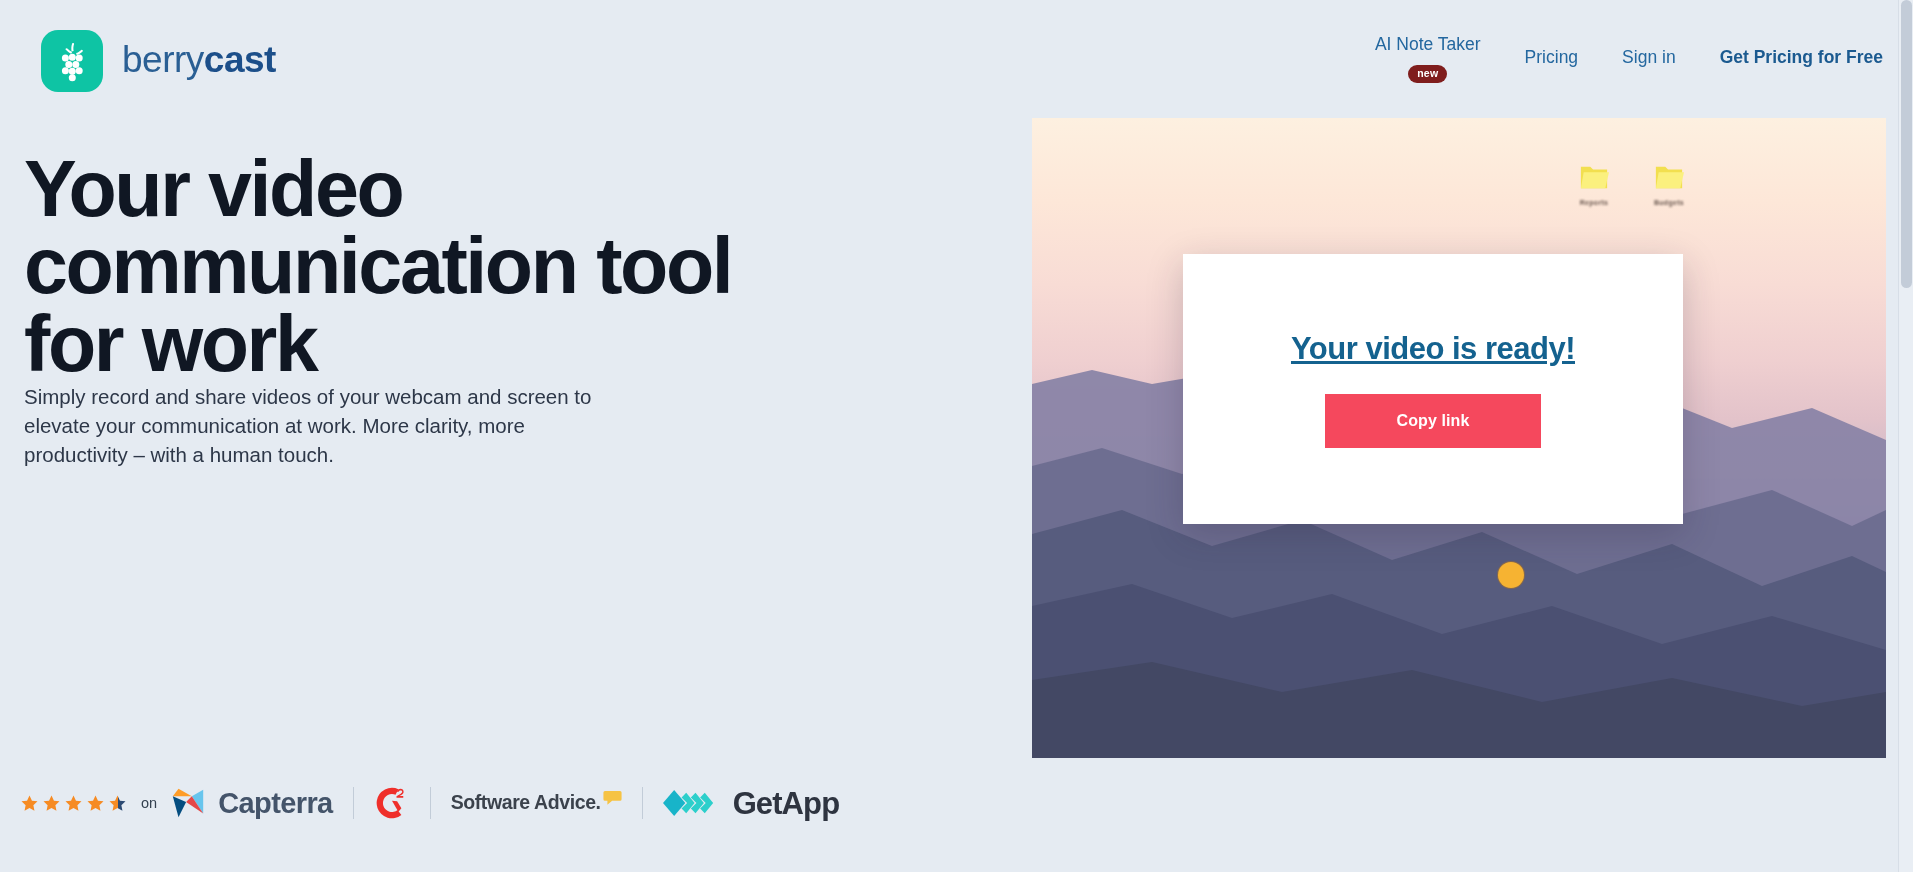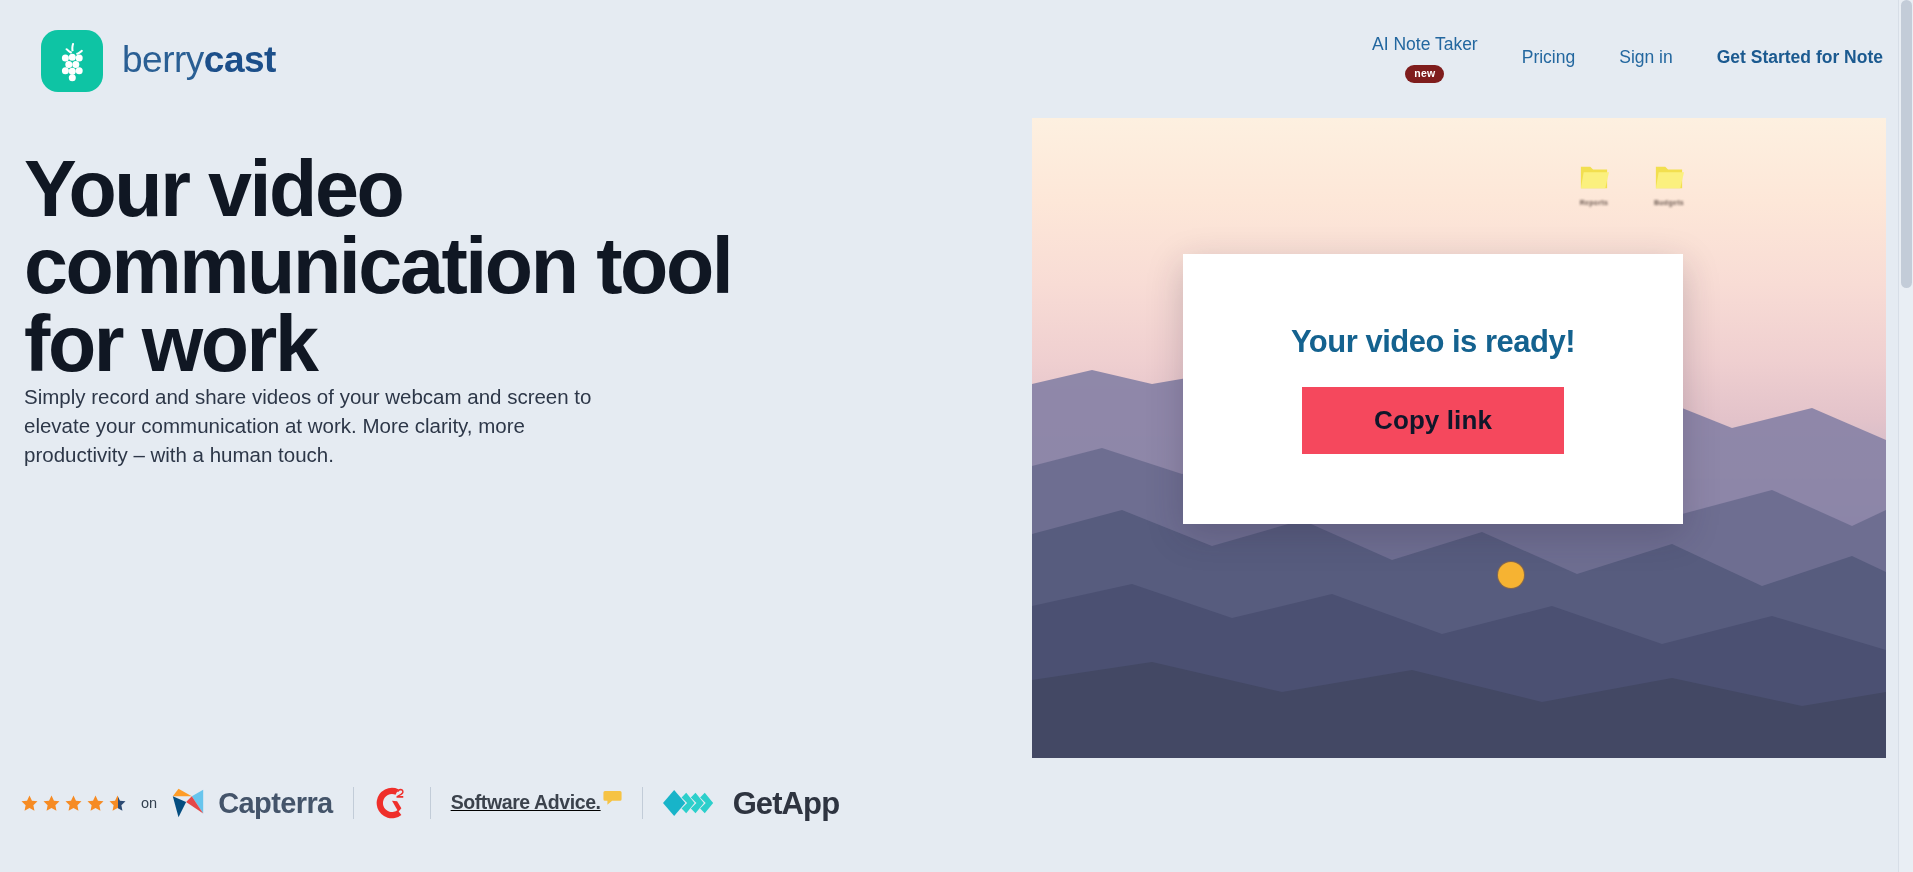--- a/index.html
+++ b/index.html
@@ -169,21 +169,21 @@
     flex: none;
   }
   .logo-capterra { display: flex; align-items: center; gap: 11px; }
   .capterra-word {
     font-size: 29px;
     font-weight: 700;
     color: #44546a;
     letter-spacing: -0.6px;
     line-height: 1;
   }
-  .sa-wrap { display: flex; align-items: flex-start; gap: 2px; text-decoration: underline; }
+  .sa-wrap { display: flex; align-items: flex-start; gap: 2px; }
   .sa-word {
     font-size: 19.5px;
     font-weight: 700;
     color: #3b424c;
     letter-spacing: -0.4px;
     line-height: 1;
   }
   .getapp-wrap { display: flex; align-items: center; gap: 18px; }
   .getapp-word {
     font-size: 31px;
@@ -237,25 +237,26 @@
     align-items: center;
     justify-content: center;
     box-shadow: 0 10px 34px rgba(40,30,60,0.22);
   }
   .card-title {
     font-size: 31px;
     font-weight: 700;
     color: #14628f;
     letter-spacing: -0.5px;
     margin-bottom: 27px;
+    text-decoration: underline;
   }
   .card-btn {
     background: #f5485d;
-    color: #0f172a;
-    font-size: 26px;
+    color: #ffffff;
+    font-size: 16px;
     font-weight: 700;
     border: none;
     padding: 18px 72px;
     cursor: pointer;
     letter-spacing: 0.1px;
   }
   .desk-folder {
     position: absolute;
     width: 44px;
     text-align: center;
@@ -335,21 +336,21 @@
 
       <a class="nav-link" href="#">
         <span>Pricing</span>
       </a>
 
       <a class="nav-link" href="#">
         <span>Sign in</span>
       </a>
 
       <a class="nav-link strong" href="#">
-        <span>Get Started for Note</span>
+        <span>Get Pricing for Free</span>
       </a>
 
     </nav>
   </header>
 
   <section class="hero-left">
     <h1 class="headline">Your video communication tool for work</h1>
     <p class="subhead">Simply record and share videos of your webcam and screen to elevate your communication at work. More clarity, more productivity – with a human touch.</p>
   </section>
 

